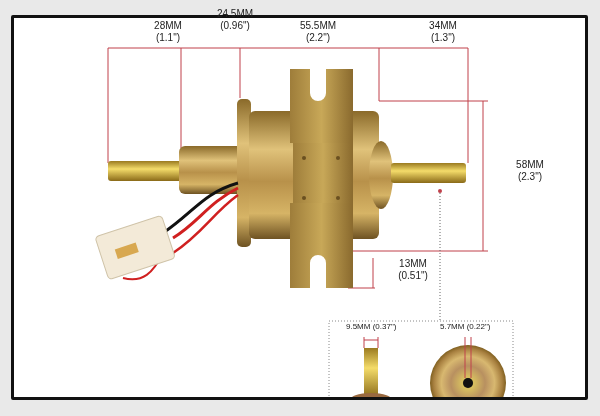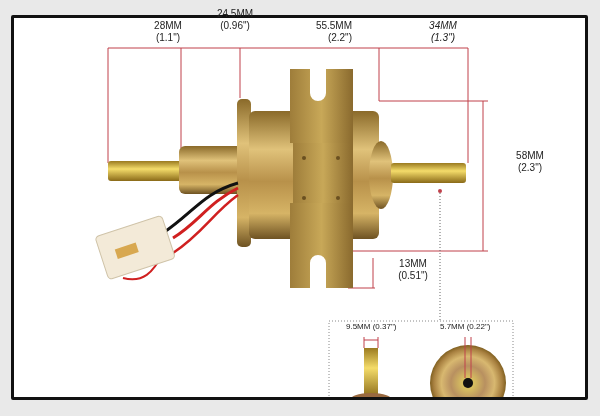--- a/index.html
+++ b/index.html
@@ -105,29 +105,29 @@
 </div>
 
 <div class="lbl" style="left:120px;top:20px;width:40px;">
   <span>28MM</span>
   <span>(1.1")</span>
 </div>
 <div class="lbl" style="left:180px;top:8px;width:54px;">
   <span>24.5MM</span>
   <span>(0.96")</span>
 </div>
-<div class="lbl" style="left:272px;top:20px;width:52px;text-align:right;">
+<div class="lbl" style="left:264px;top:20px;width:52px;">
   <span>55.5MM</span>
   <span>(2.2")</span>
 </div>
-<div class="lbl" style="left:395px;top:20px;width:40px;font-style:italic;">
+<div class="lbl" style="left:395px;top:20px;width:40px;">
   <span>34MM</span>
   <span>(1.3")</span>
 </div>
-<div class="lbl" style="left:484px;top:150px;width:36px;">
+<div class="lbl" style="left:484px;top:159px;width:36px;">
   <span>58MM</span>
   <span>(2.3")</span>
 </div>
 <div class="lbl" style="left:367px;top:258px;width:36px;">
   <span>13MM</span>
   <span>(0.51")</span>
 </div>
 <div class="inset-lbl" style="left:346px;top:322px;">9.5MM (0.37")</div>
 <div class="inset-lbl" style="left:440px;top:322px;">5.7MM (0.22")</div>
 

